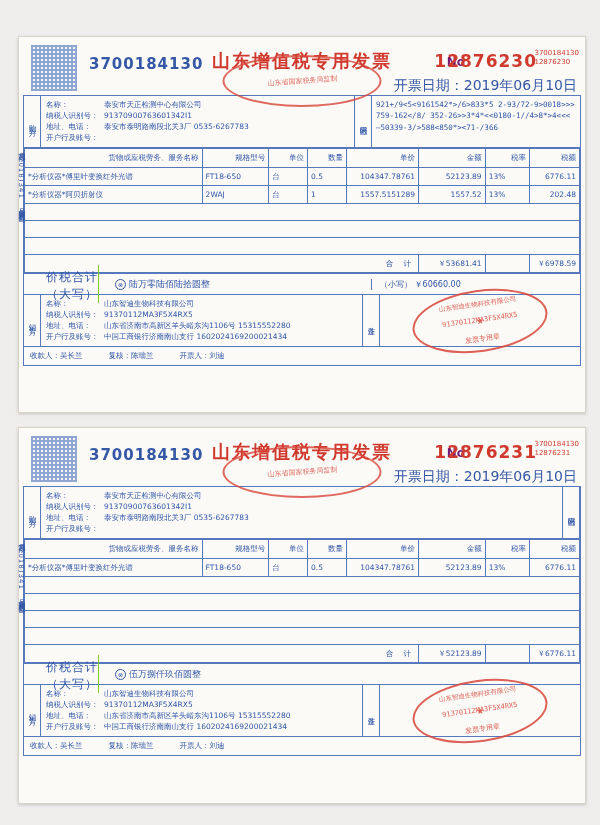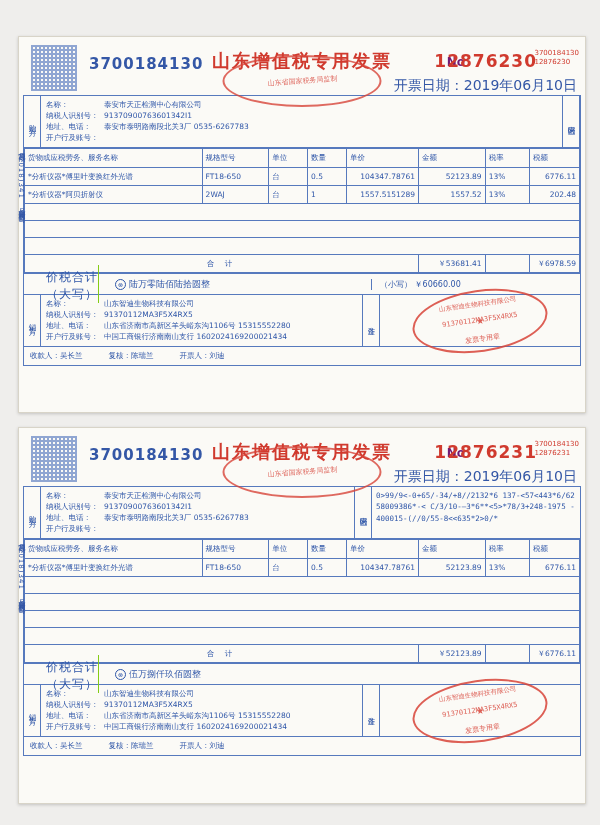--- a/index.html
+++ b/index.html
@@ -50,28 +50,28 @@
   .buyer-info .v{color:#2f56a8;}
   .pwd-label{width:16px;flex:none;border-left:1px solid #5679bd;border-right:1px solid #5679bd;
              display:flex;align-items:center;justify-content:center;font-size:7.5px;
              writing-mode:vertical-rl;text-orientation:upright;letter-spacing:1px;}
   .pwd{width:200px;flex:none;padding:3px 4px;font-size:7.5px;line-height:1.5;
        font-family:"DejaVu Sans Mono","Liberation Mono",monospace;color:#2f56a8;word-break:break-all;}
 
   
   .gt{width:100%;border-collapse:collapse;}
   .gt th,.gt td{border:1px solid #5679bd;font-size:7.5px;font-weight:normal;color:#2f56a8;padding:2px 3px;}
-  .gt th{text-align:left;height:14px;}
+  .gt th{text-align:right;height:14px;}
   .gt td{height:13px;}
   .gt .c{text-align:left;}
   .gt .r{text-align:right;}
   .gt .l{text-align:left;}
   .gt tr.blank td{height:12px;}
   .sum-row td{text-align:right;}
-  .sum-row td.lbl{text-align:center;letter-spacing:4px;border-radius:6px;}
+  .sum-row td.lbl{text-align:right;letter-spacing:4px;border-radius:6px;}
 
   .total-row{display:flex;border-bottom:1px solid #5679bd;align-items:center;height:20px;}
   .total-row .tl{width:74px;flex:none;border-right:1px solid #84cc16;text-align:right;font-size:12px;padding-top:4px;letter-spacing:1px;}
   .total-row .cn{flex:1;padding-left:16px;font-size:9px;position:relative;}
   .circ{display:inline-block;width:9px;height:9px;border:1px solid #2f56a8;border-radius:50%;font-size:6px;
         line-height:9px;text-align:center;margin-right:3px;vertical-align:middle;}
   .total-row .xs{width:200px;flex:none;border-left:1px solid #5679bd;font-size:8px;padding-left:8px;}
 
   .seller-info{flex:1;padding:3px 5px;}
   .seller-info div{display:flex;margin:1px 0;font-size:7.5px;}
@@ -139,20 +139,21 @@
           <div>
             <span class="k">地址、电话：</span>
             <span class="v">泰安市泰明路南段北关3厂  0535-6267783</span>
           </div>
           <div>
             <span class="k">开户行及账号：</span>
             <span class="v"></span>
           </div>
         </div>
         <div class="pwd-label">密码区</div>
+        <div class="pwd">921+/9&lt;5&lt;9161542*&gt;/6&gt;833*5 2-93/72-9&gt;0018&gt;&gt;&gt;759-162&lt;/8/ 352-26&gt;&gt;3*4*&lt;&lt;0180-1//4&gt;8*&gt;4&lt;&lt;&lt; —50339-3/&gt;588&lt;850*&gt;&lt;71-/366</div>
       </div>
 
       <div class="row">
         <table class="gt">
           <tbody>
               <tr>
             <th style="width:32%">货物或应税劳务、服务名称</th>
             <th style="width:12%">规格型号</th>
             <th style="width:7%">单位</th>
             <th style="width:7%">数量</th>
@@ -297,21 +298,20 @@
           <div>
             <span class="k">地址、电话：</span>
             <span class="v">泰安市泰明路南段北关3厂  0535-6267783</span>
           </div>
           <div>
             <span class="k">开户行及账号：</span>
             <span class="v"></span>
           </div>
         </div>
         <div class="pwd-label">密码区</div>
-        <div class="pwd">0&gt;99/9&lt;-0+65/-34/+8//2132*6 137-&lt;57&lt;443*6/6258009386*-&lt; C/3/10-—3*6**&lt;5&gt;*78/3+248-1975 -400015-(//0/55-8&lt;&lt;635*2&gt;0/*</div>
       </div>
 
       <div class="row">
         <table class="gt">
           <tbody>
               <tr>
             <th style="width:32%">货物或应税劳务、服务名称</th>
             <th style="width:12%">规格型号</th>
             <th style="width:7%">单位</th>
             <th style="width:7%">数量</th>

